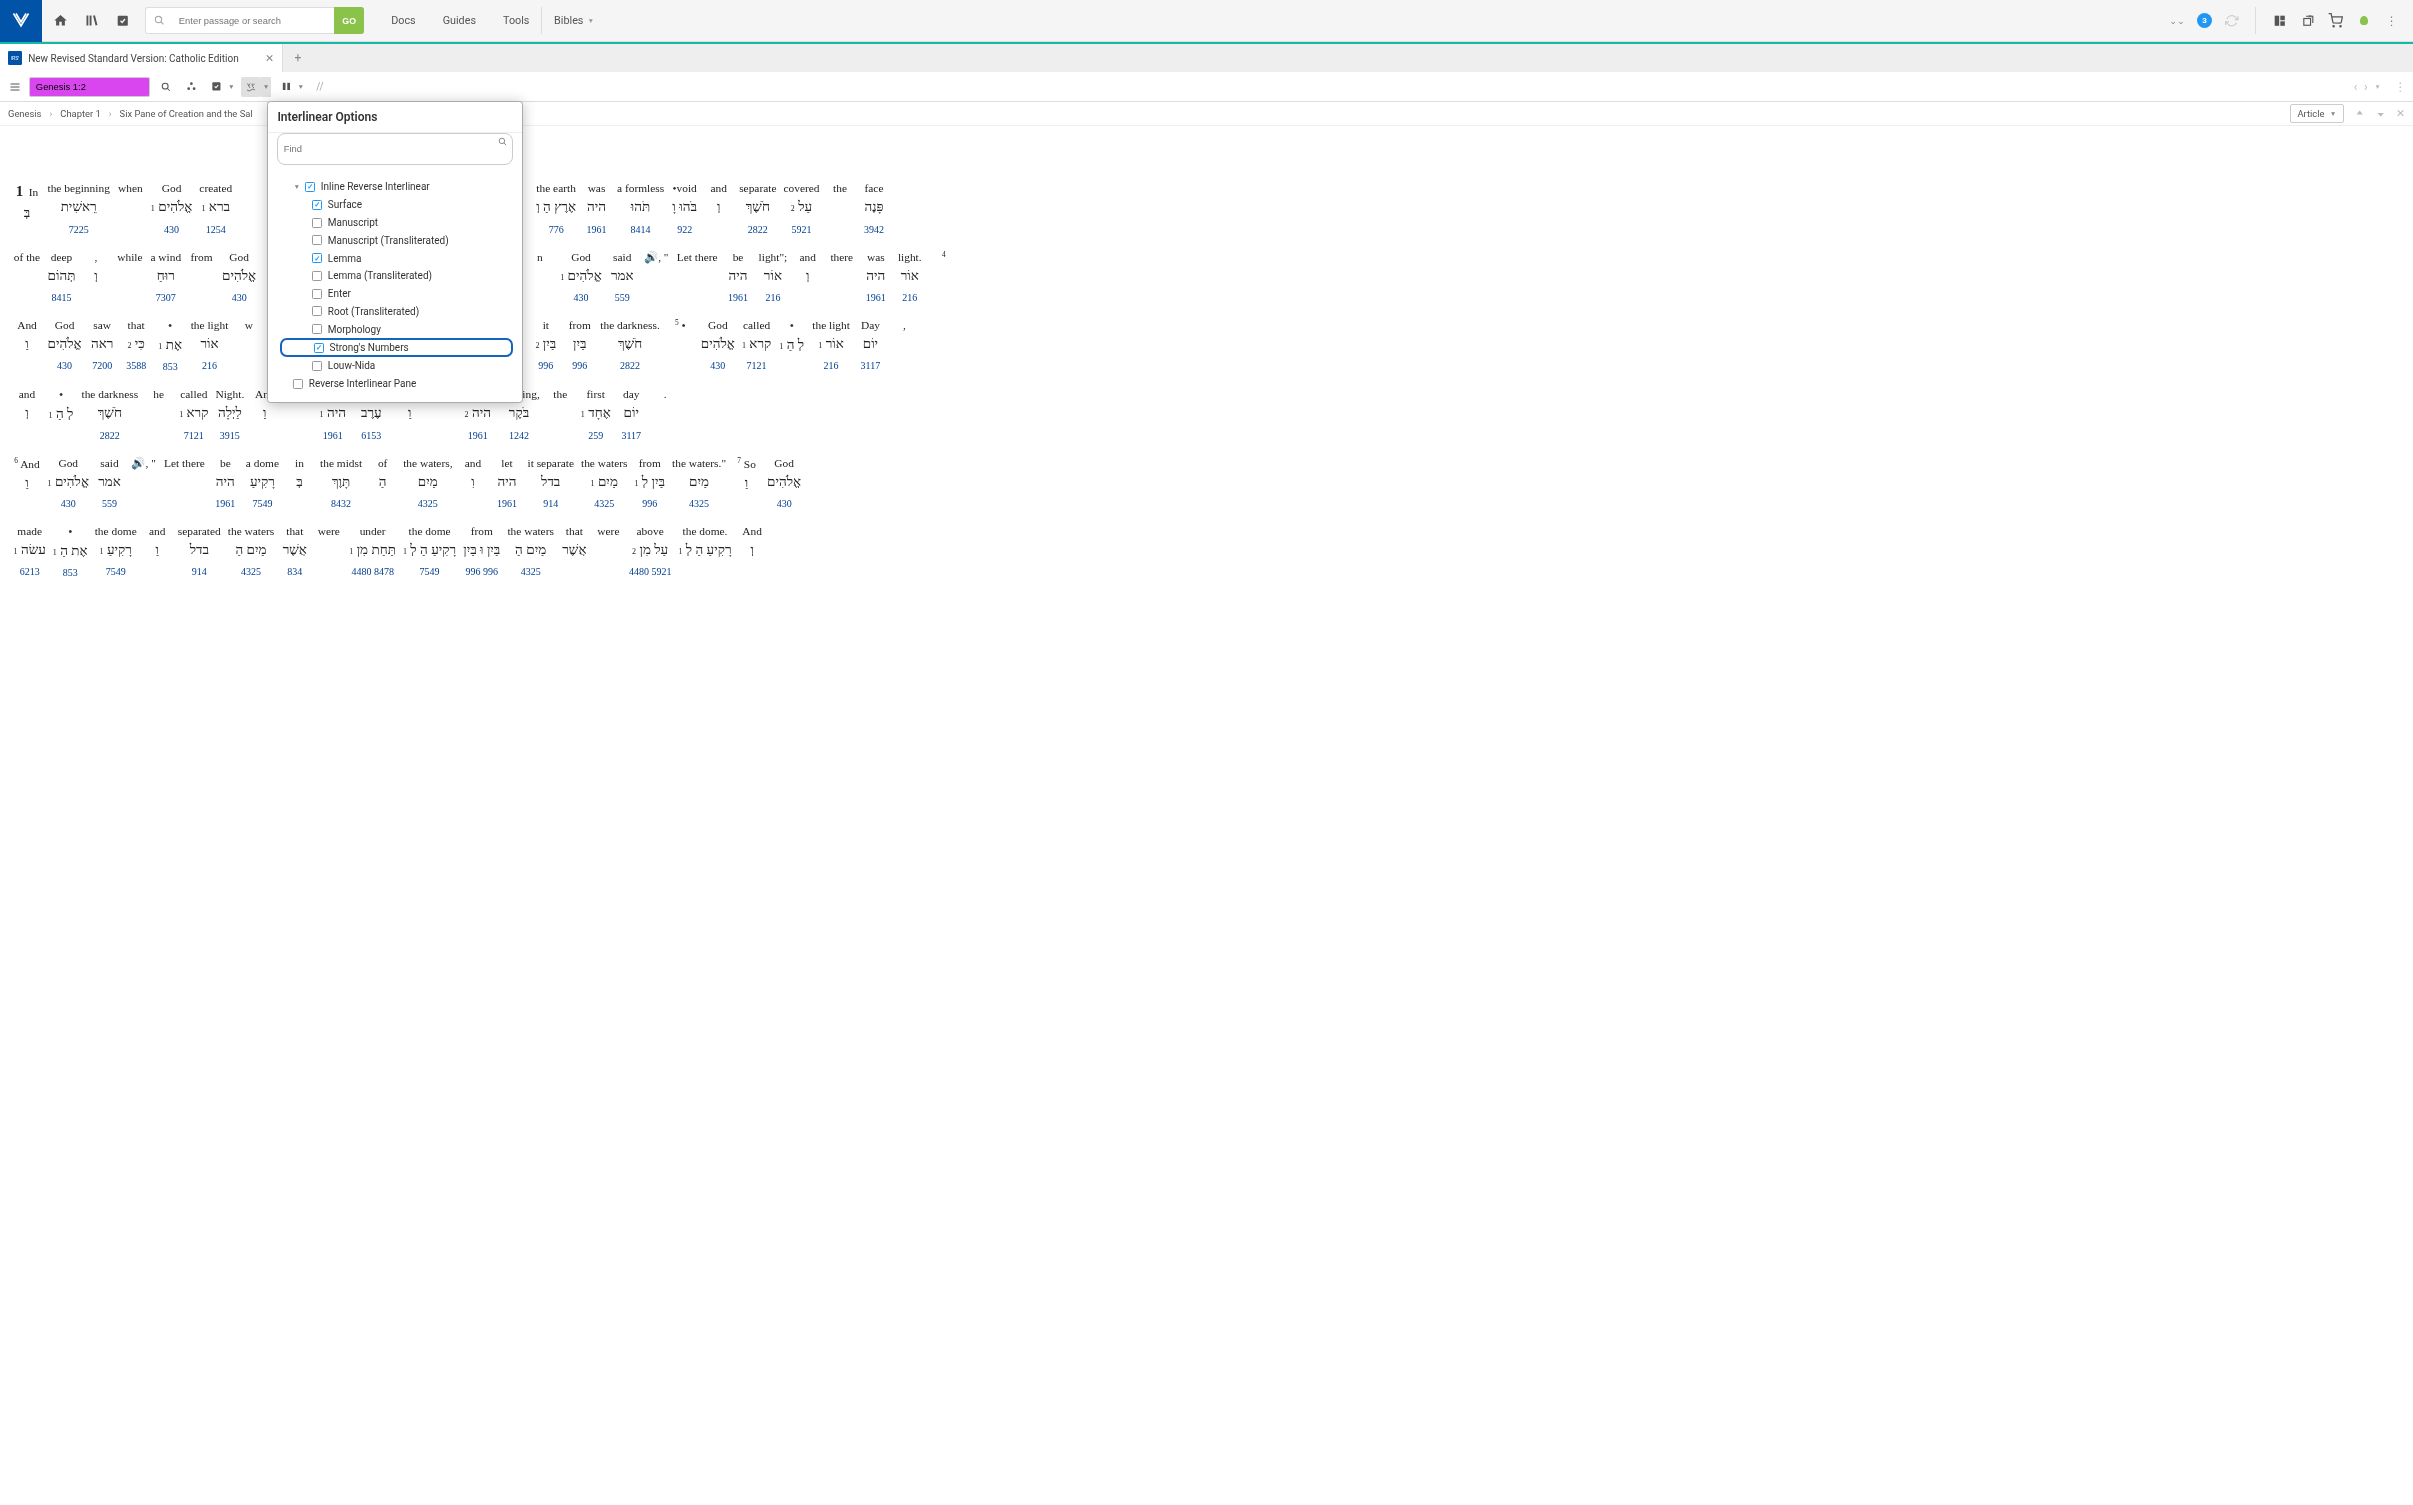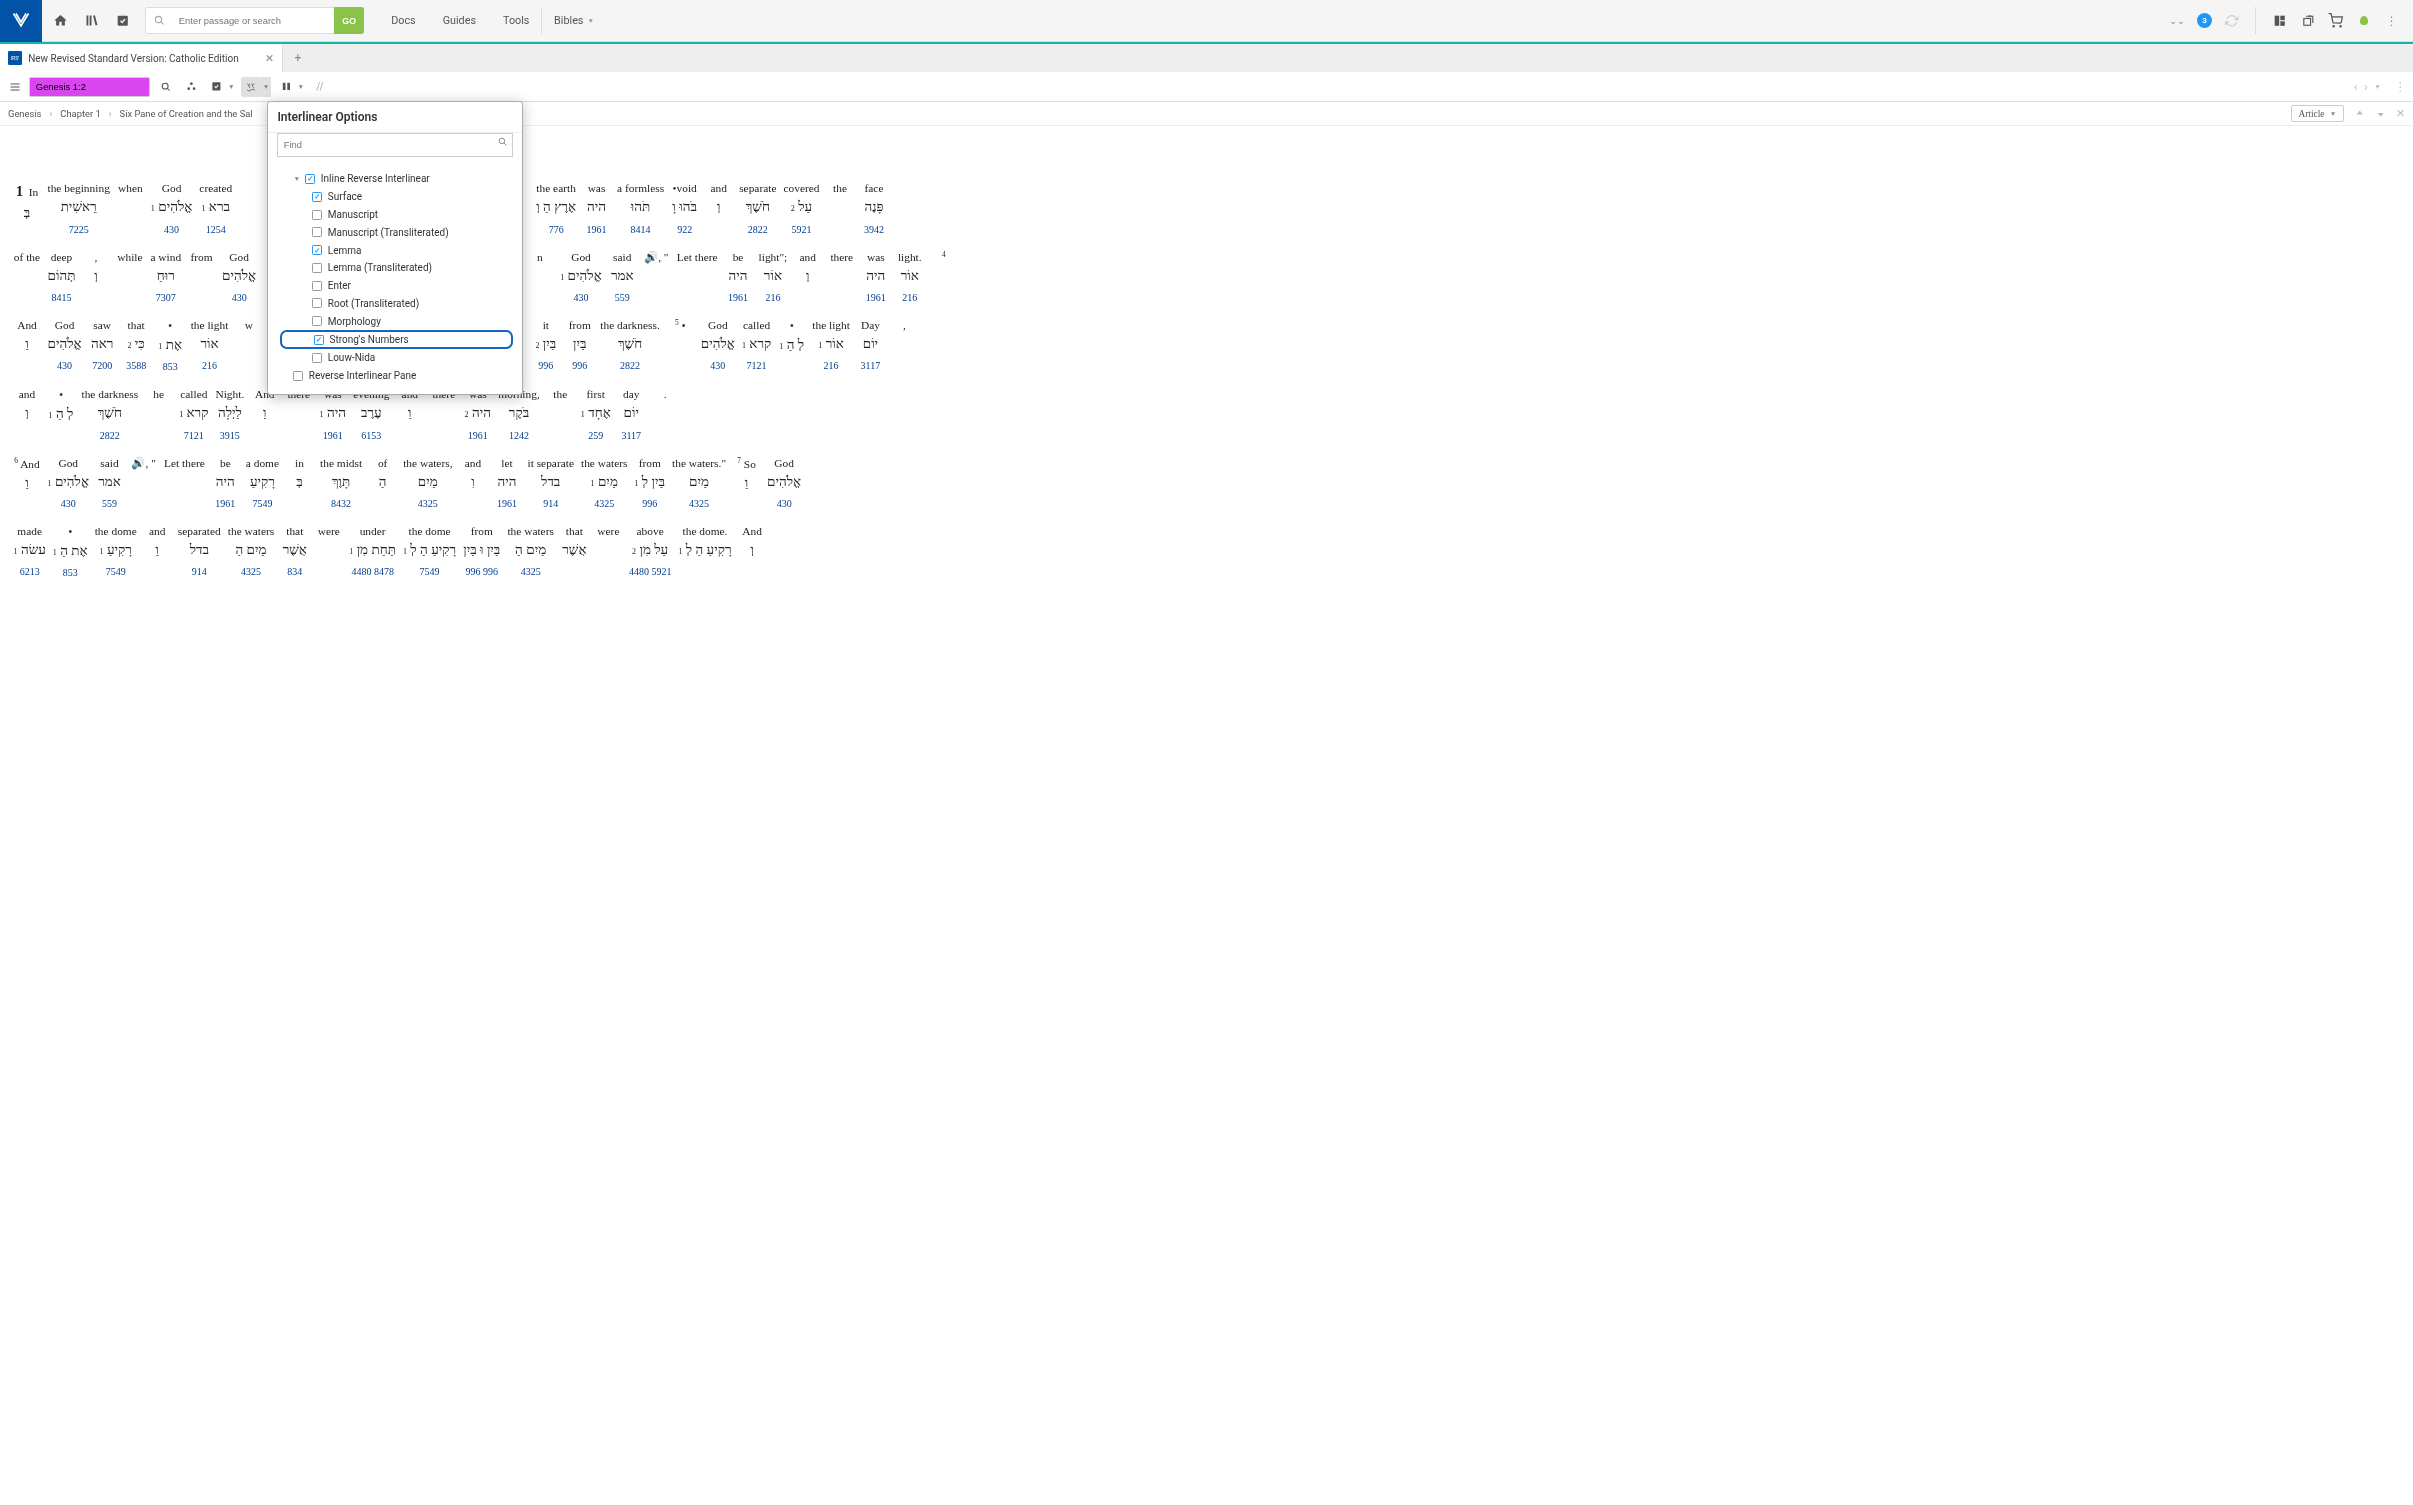--- a/index.html
+++ b/index.html
@@ -39,21 +39,21 @@
     .ptb-icon { width: 20px; height: 20px; display: flex; align-items: center; justify-content: center; cursor: pointer; color: #555; border-radius: 2px; }
     .ptb-active { background: #e0e0e0; }
     .ptb-dropdown { width: 9.4px; display: flex; align-items: center; justify-content: center; cursor: pointer; color: #888; font-size: 6.7px; }
     .ptb-active-dd { background: #e0e0e0; padding: 0 2px; height: 20px; }
     .slash-input { flex: 1; color: #aaa; font-size: 10px; padding-left: 5.4px; }
     .ptb-right { margin-left: auto; display: flex; align-items: center; gap: 6.7px; color: #bbb; }
     
     
     .breadcrumb-row { height: 24px; display: flex; align-items: center; padding: 0 8px; gap: 8px; border-bottom: 0.7px solid #eee; font-size: 9.4px; color: #555; }
     .breadcrumb-sep { color: #999; }
-    .breadcrumb-right { margin-left: auto; display: flex; align-items: center; gap: 11px; font-family: Liberation Serif, serif; }
+    .breadcrumb-right { margin-left: auto; display: flex; align-items: center; gap: 11px; }
     .article-dropdown { border: 0.7px solid #ccc; border-radius: 2px; padding: 2.7px 6.7px; cursor: pointer; display: flex; align-items: center; gap: 5.4px; font-size: 9.4px; }
     .arrow-btn { color: #bbb; cursor: pointer; }
     
     
     .content-area { padding: 6.7px 13.5px; position: relative; height: calc(100vh - 125px); overflow: hidden; font-family: Georgia, serif; }
     .section-title { font-style: italic; font-size: 13.5px; color: #333; margin-bottom: 8px; padding-left: 269px; }
     .crossref { color: #0053a6; font-style: italic; }
     .interlinear-line { display: flex; flex-wrap: wrap; align-items: flex-start; gap: 7px; margin-bottom: 12px; font-size: 11.4px; line-height: 1.5; }
     .word-stack { display: inline-flex; flex-direction: column; align-items: center; min-width: 27px; }
     .surface { color: #222; }
@@ -61,21 +61,21 @@
     .strongs { color: #003d8f; font-size: 10px; margin-top: 4px; }
     .verse-num { font-weight: bold; font-size: 15px; margin-right: 2.7px; }
     .sup { font-size: 7.4px; vertical-align: super; }
     .bullet { color: #333; font-size: 12px; }
     .ref-icon { color: #888; }
     
     
     .options-panel { position: absolute; top: 101px; left: 267px; width: 256px; background: #fff; border: 0.7px solid #aaa; border-radius: 3.4px; box-shadow: 0 2.7px 13.5px rgba(0,0,0,0.25); z-index: 100; }
     .panel-title { font-size: 12px; font-weight: 600; padding: 8px 9.4px; color: #333; }
     .panel-search { padding: 0 9.4px 6.7px; }
-    .panel-search-input { width: 100%; height: 24px; border: 0.7px solid #ccc; border-radius: 0; padding: 0 20px 0 5.4px; font-size: 9.4px; }
+    .panel-search-input { width: 100%; height: 32px; border: 0.7px solid #ccc; border-radius: 8px; padding: 0 20px 0 5.4px; font-size: 9.4px; }
     .panel-search-wrapper { position: relative; }
     .panel-search-icon { position: absolute; right: 5.4px; top: 4.7px; color: #888; }
     .panel-divider { height: 0.7px; background: #eee; margin: 0; }
     .panel-tree { padding: 6.7px 9.4px 9.4px; }
     .tree-row { display: flex; align-items: center; gap: 5.4px; padding: 3.4px 0; font-size: 10px; color: #333; }
     .tree-indent-1 { padding-left: 16px; }
     .tree-indent-2 { padding-left: 35px; }
     .tree-caret { color: #888; font-size: 6.7px; cursor: pointer; }
     .checkbox { width: 10px; height: 10px; border: 0.7px solid #999; border-radius: 1.3px; display: flex; align-items: center; justify-content: center; cursor: pointer; }
     .checkbox.checked { background: #fff; border-color: #2196f3; }

